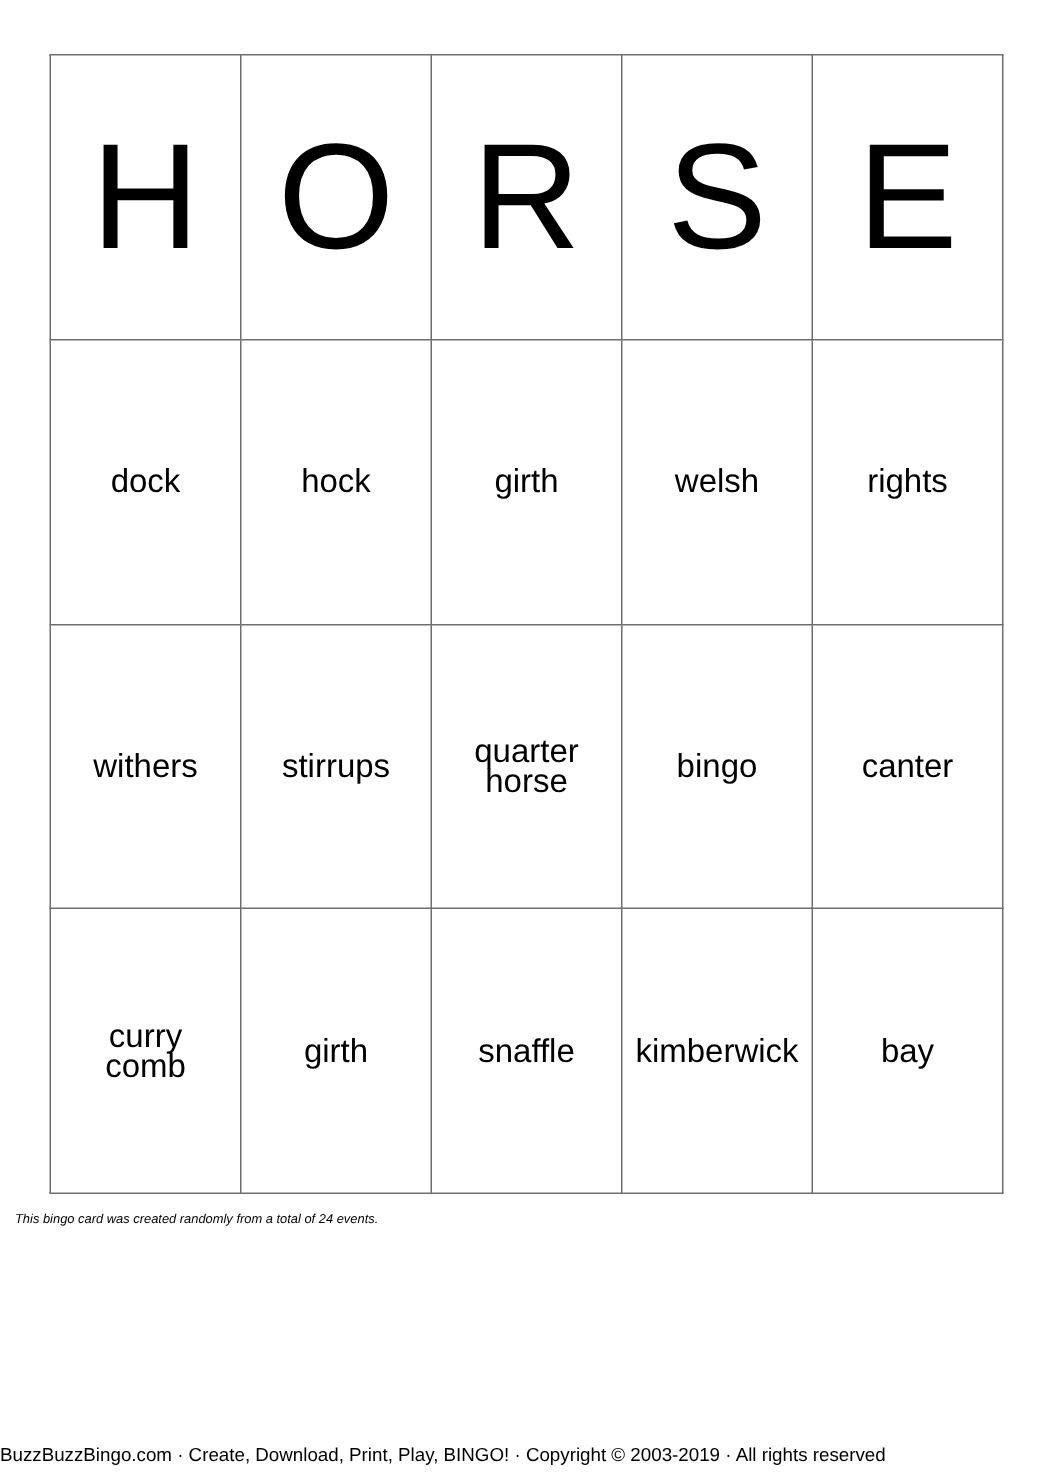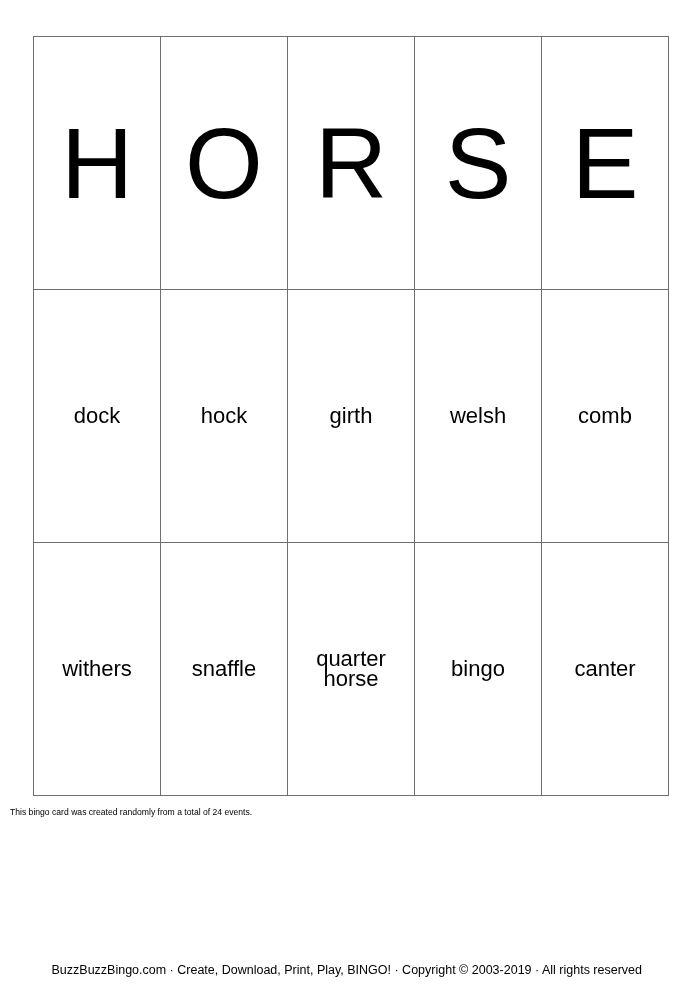--- a/index.html
+++ b/index.html
@@ -4,48 +4,55 @@
 <style>
   html, body { margin: 0; padding: 0; background: #ffffff; }
   body { width: 699px; height: 989px; position: relative; overflow: hidden;
          font-family: "Liberation Sans", sans-serif; color: #000; }
   .card { position: absolute; left: 33px; top: 36px; width: 633px; height: 760px;
           border-collapse: collapse; table-layout: fixed; }
   .card td { border: 1px solid #6e6e6e; text-align: center; vertical-align: middle;
              width: 126px; height: 125px; padding: 0; font-size: 22px; line-height: 20px; }
   .card td.header { font-size: 100px; line-height: 100px; }
   .card td.cell-text span { display: inline-block; max-width: 90px; }
-  .info { position: absolute; left: 10px; top: 806px; width: 680px; font-size: 8.6px; line-height: 13px; }
-  .footer { position: absolute; left: 0; top: 963px; width: 642px; text-align: right; font-size: 12.5px; }
+  .info { position: absolute; left: 10px; top: 806px; width: 680px; font-size: 8.6px; line-height: 13px; font-style: italic; }
+  .footer { position: absolute; left: 0; top: 963px; width: 642px; text-align: left; font-size: 12.5px; }
 </style>
 </head>
 <body>
 
 <table class="card">
   <tbody>
       <tr>
     <td class="header">H</td>
     <td class="header">O</td>
     <td class="header">R</td>
     <td class="header">S</td>
     <td class="header">E</td>
   </tr>
   <tr>
     <td class="cell-text"><span>dock</span></td>
     <td class="cell-text"><span>hock</span></td>
     <td class="cell-text"><span>girth</span></td>
     <td class="cell-text"><span>welsh</span></td>
-    <td class="cell-text"><span>comb</span></td>
+    <td class="cell-text"><span>rights</span></td>
   </tr>
   <tr>
     <td class="cell-text"><span>withers</span></td>
-    <td class="cell-text"><span>snaffle</span></td>
+    <td class="cell-text"><span>stirrups</span></td>
     <td class="cell-text"><span style="max-width:70px">quarter horse</span></td>
     <td class="cell-text"><span>bingo</span></td>
     <td class="cell-text"><span>canter</span></td>
+  </tr>
+  <tr>
+    <td class="cell-text"><span style="max-width:60px">curry comb</span></td>
+    <td class="cell-text"><span>girth</span></td>
+    <td class="cell-text"><span>snaffle</span></td>
+    <td class="cell-text"><span style="max-width:120px">kimberwick</span></td>
+    <td class="cell-text"><span>bay</span></td>
   </tr>
 </tbody>
   </table>
 
 <div class="info">
   <div>This bingo card was created randomly from a total of 24 events.</div>
 </div>
 
 <div class="footer">BuzzBuzzBingo.com · Create, Download, Print, Play, BINGO! · Copyright © 2003-2019 · All rights reserved</div>
 

